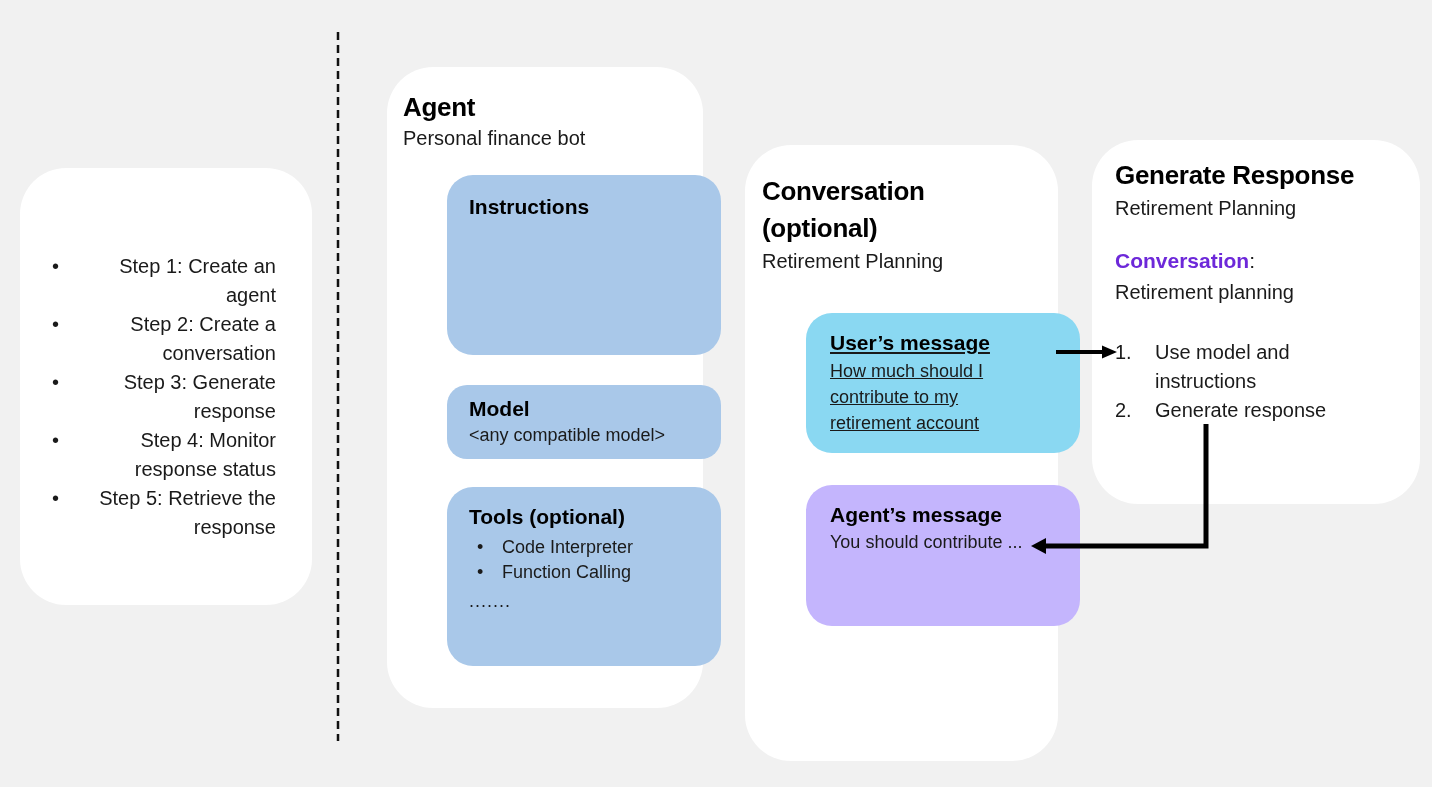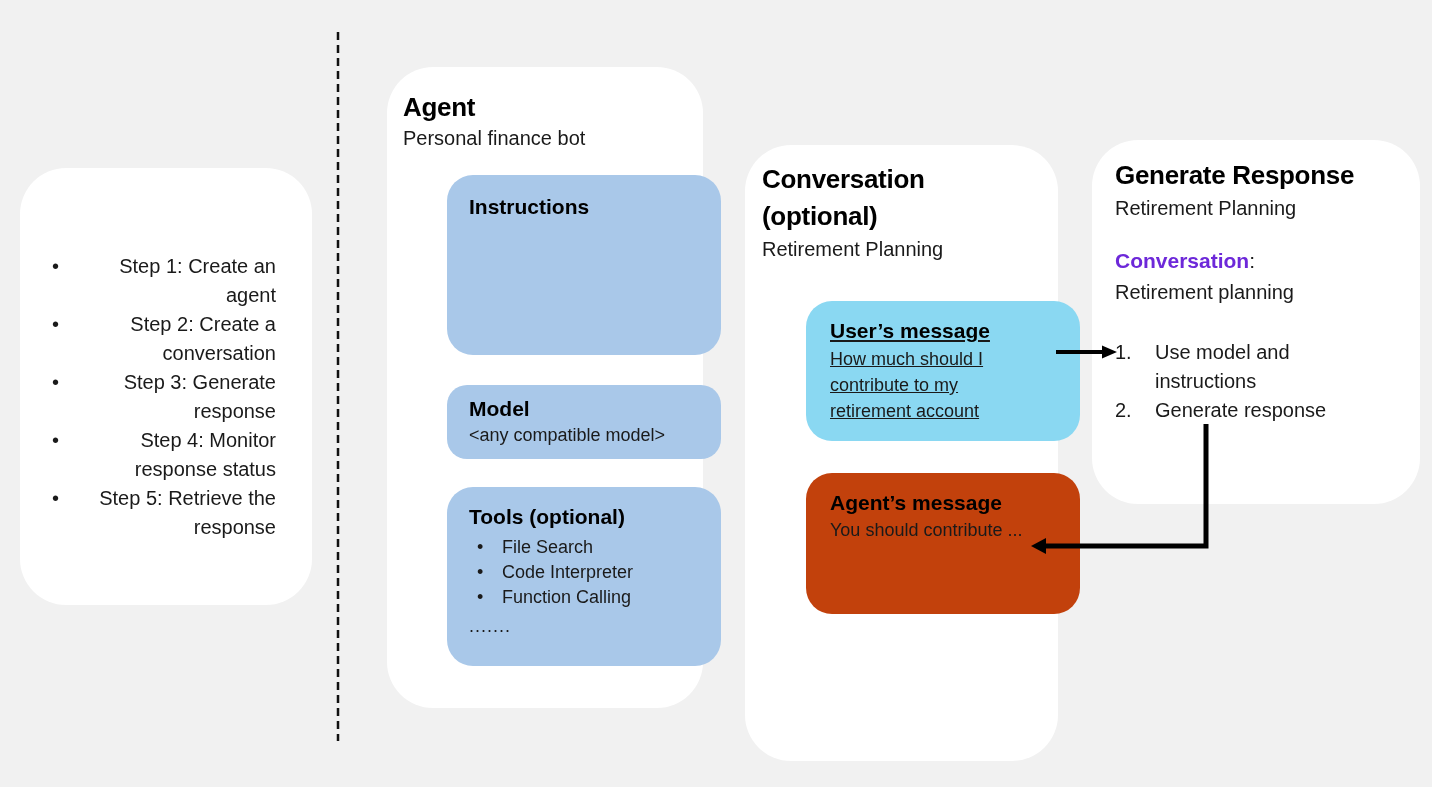--- a/index.html
+++ b/index.html
@@ -39,21 +39,21 @@
   .steps-list .li-text { display: inline-block; max-width: 195px; }
 
   
   .agent-card { left: 387px; top: 67px; width: 316px; height: 641px; padding: 25px 26px 0 16px; }
   .card-title { font-weight: bold; font-size: 26px; line-height: 30px; color: #000; letter-spacing: -0.3px; }
   .card-sub { font-size: 20px; line-height: 24px; margin-top: 4px; }
 
   .box { border-radius: 26px; margin-left: 44px; }
   .blue { background: #a9c8e9; }
   .cyan { background: #8ad8f2; }
-  .pink { background: #c2410c; }
+  .pink { background: #c4b5fd; }
 
   .box-title { font-weight: bold; font-size: 21px; line-height: 24px; color: #000; }
   .box-body { font-size: 18px; line-height: 25px; margin-top: 4px; }
 
   .instructions-box { margin-top: 25px; width: 274px; height: 180px; padding: 20px 20px 0 22px; }
   .instructions-box .box-body { max-width: 205px; }
 
   .model-box { margin-top: 30px; width: 274px; height: 74px; border-radius: 20px; padding: 12px 20px 0 22px; }
   .model-box .box-body { margin-top: 2px; }
 
@@ -67,21 +67,21 @@
   }
   .tools-list li::before {
     content: "\2022";
     position: absolute;
     left: 8px;
     top: 0;
   }
   .tools-dots { font-size: 18px; line-height: 20px; margin-top: 6px; letter-spacing: 1px; }
 
   
-  .conv-card { left: 745px; top: 145px; width: 313px; height: 616px; padding: 16px 20px 0 17px; }
+  .conv-card { left: 745px; top: 145px; width: 313px; height: 616px; padding: 28px 20px 0 17px; }
   .conv-card .card-title { line-height: 37px; max-width: 215px; }
   .conv-card .card-sub { margin-top: 2px; }
 
   .msg-box { width: 274px; height: 140px; padding: 18px 20px 0 24px; }
   .user-msg { margin-top: 40px; text-decoration: underline; }
   .user-msg .box-body { max-width: 180px; line-height: 26px; margin-top: 3px; }
   .agent-msg { margin-top: 32px; height: 141px; }
   .agent-msg .box-body { margin-top: 3px; }
 
   
@@ -128,21 +128,20 @@
     </div>
 
     <div class="box blue model-box">
       <div class="box-title">Model</div>
       <div class="box-body">&lt;any compatible model&gt;</div>
     </div>
 
     <div class="box blue tools-box">
       <div class="box-title">Tools (optional)</div>
       <ul class="tools-list">
-        <li>File Search</li>
         <li>Code Interpreter</li>
         <li>Function Calling</li>
       </ul>
       <div class="tools-dots">.......</div>
     </div>
   </div>
 
   <div class="card conv-card">
     <div class="card-title">Conversation (optional)</div>
     <div class="card-sub">Retirement Planning</div>

